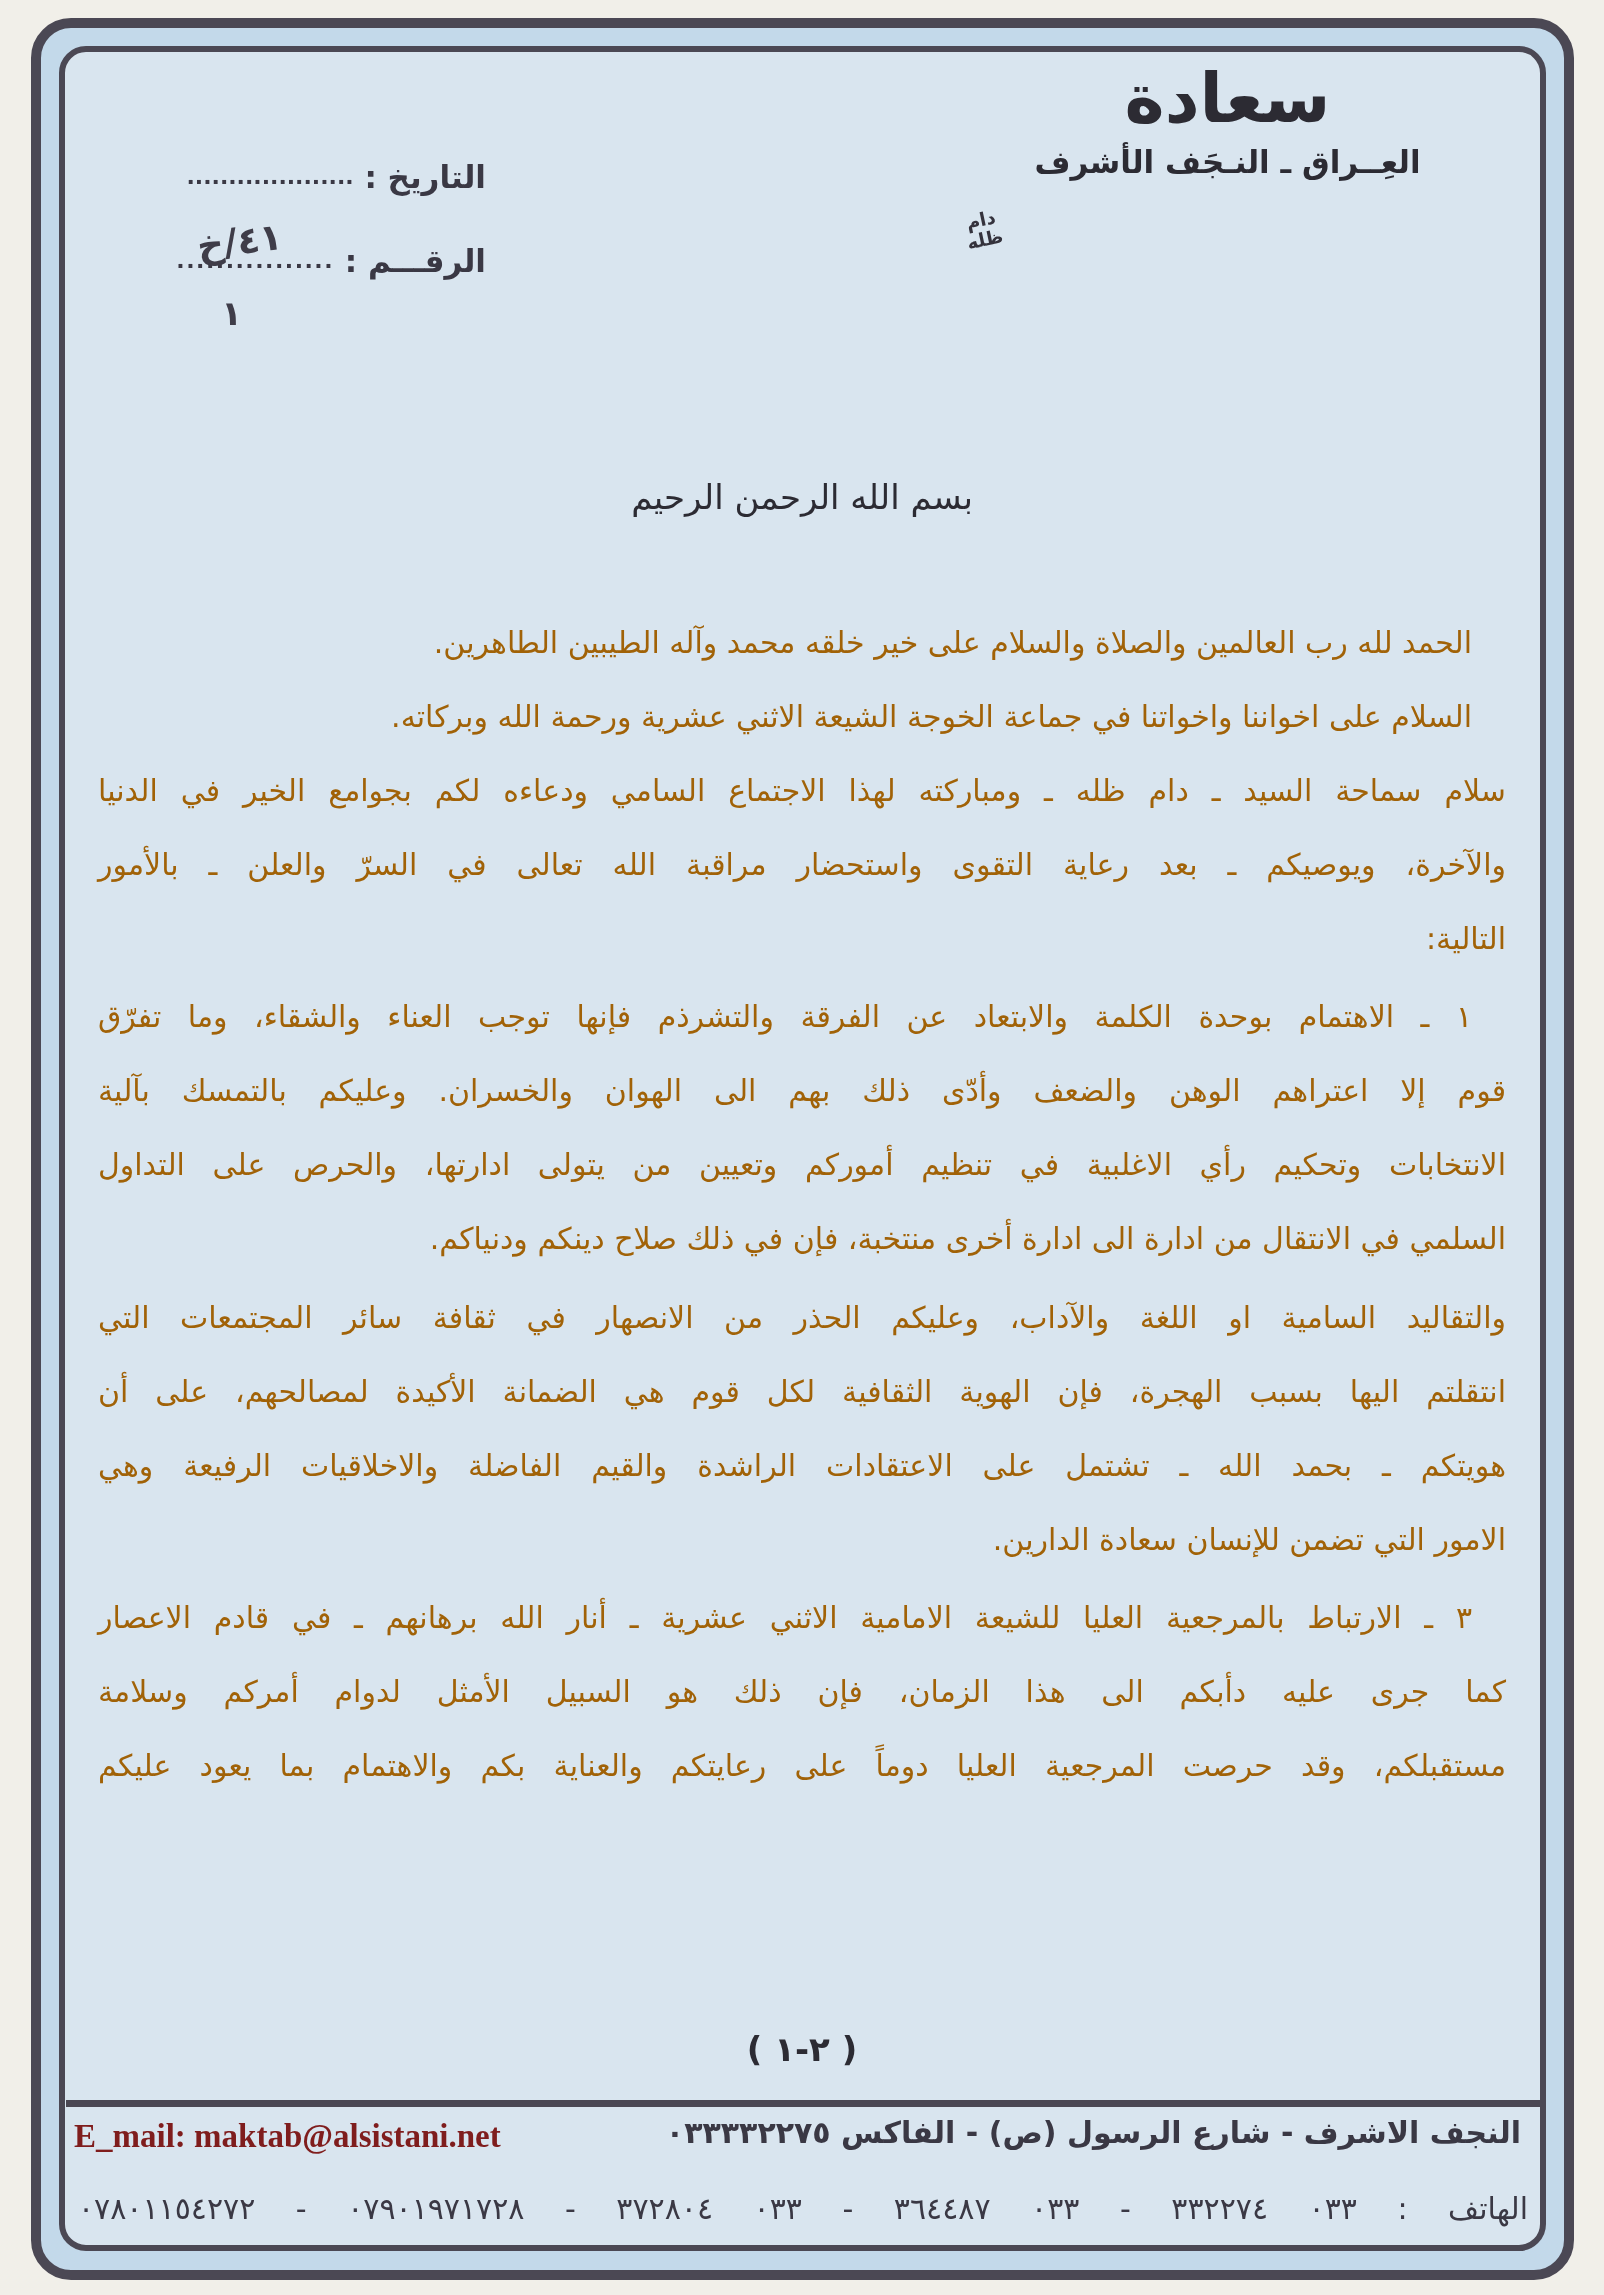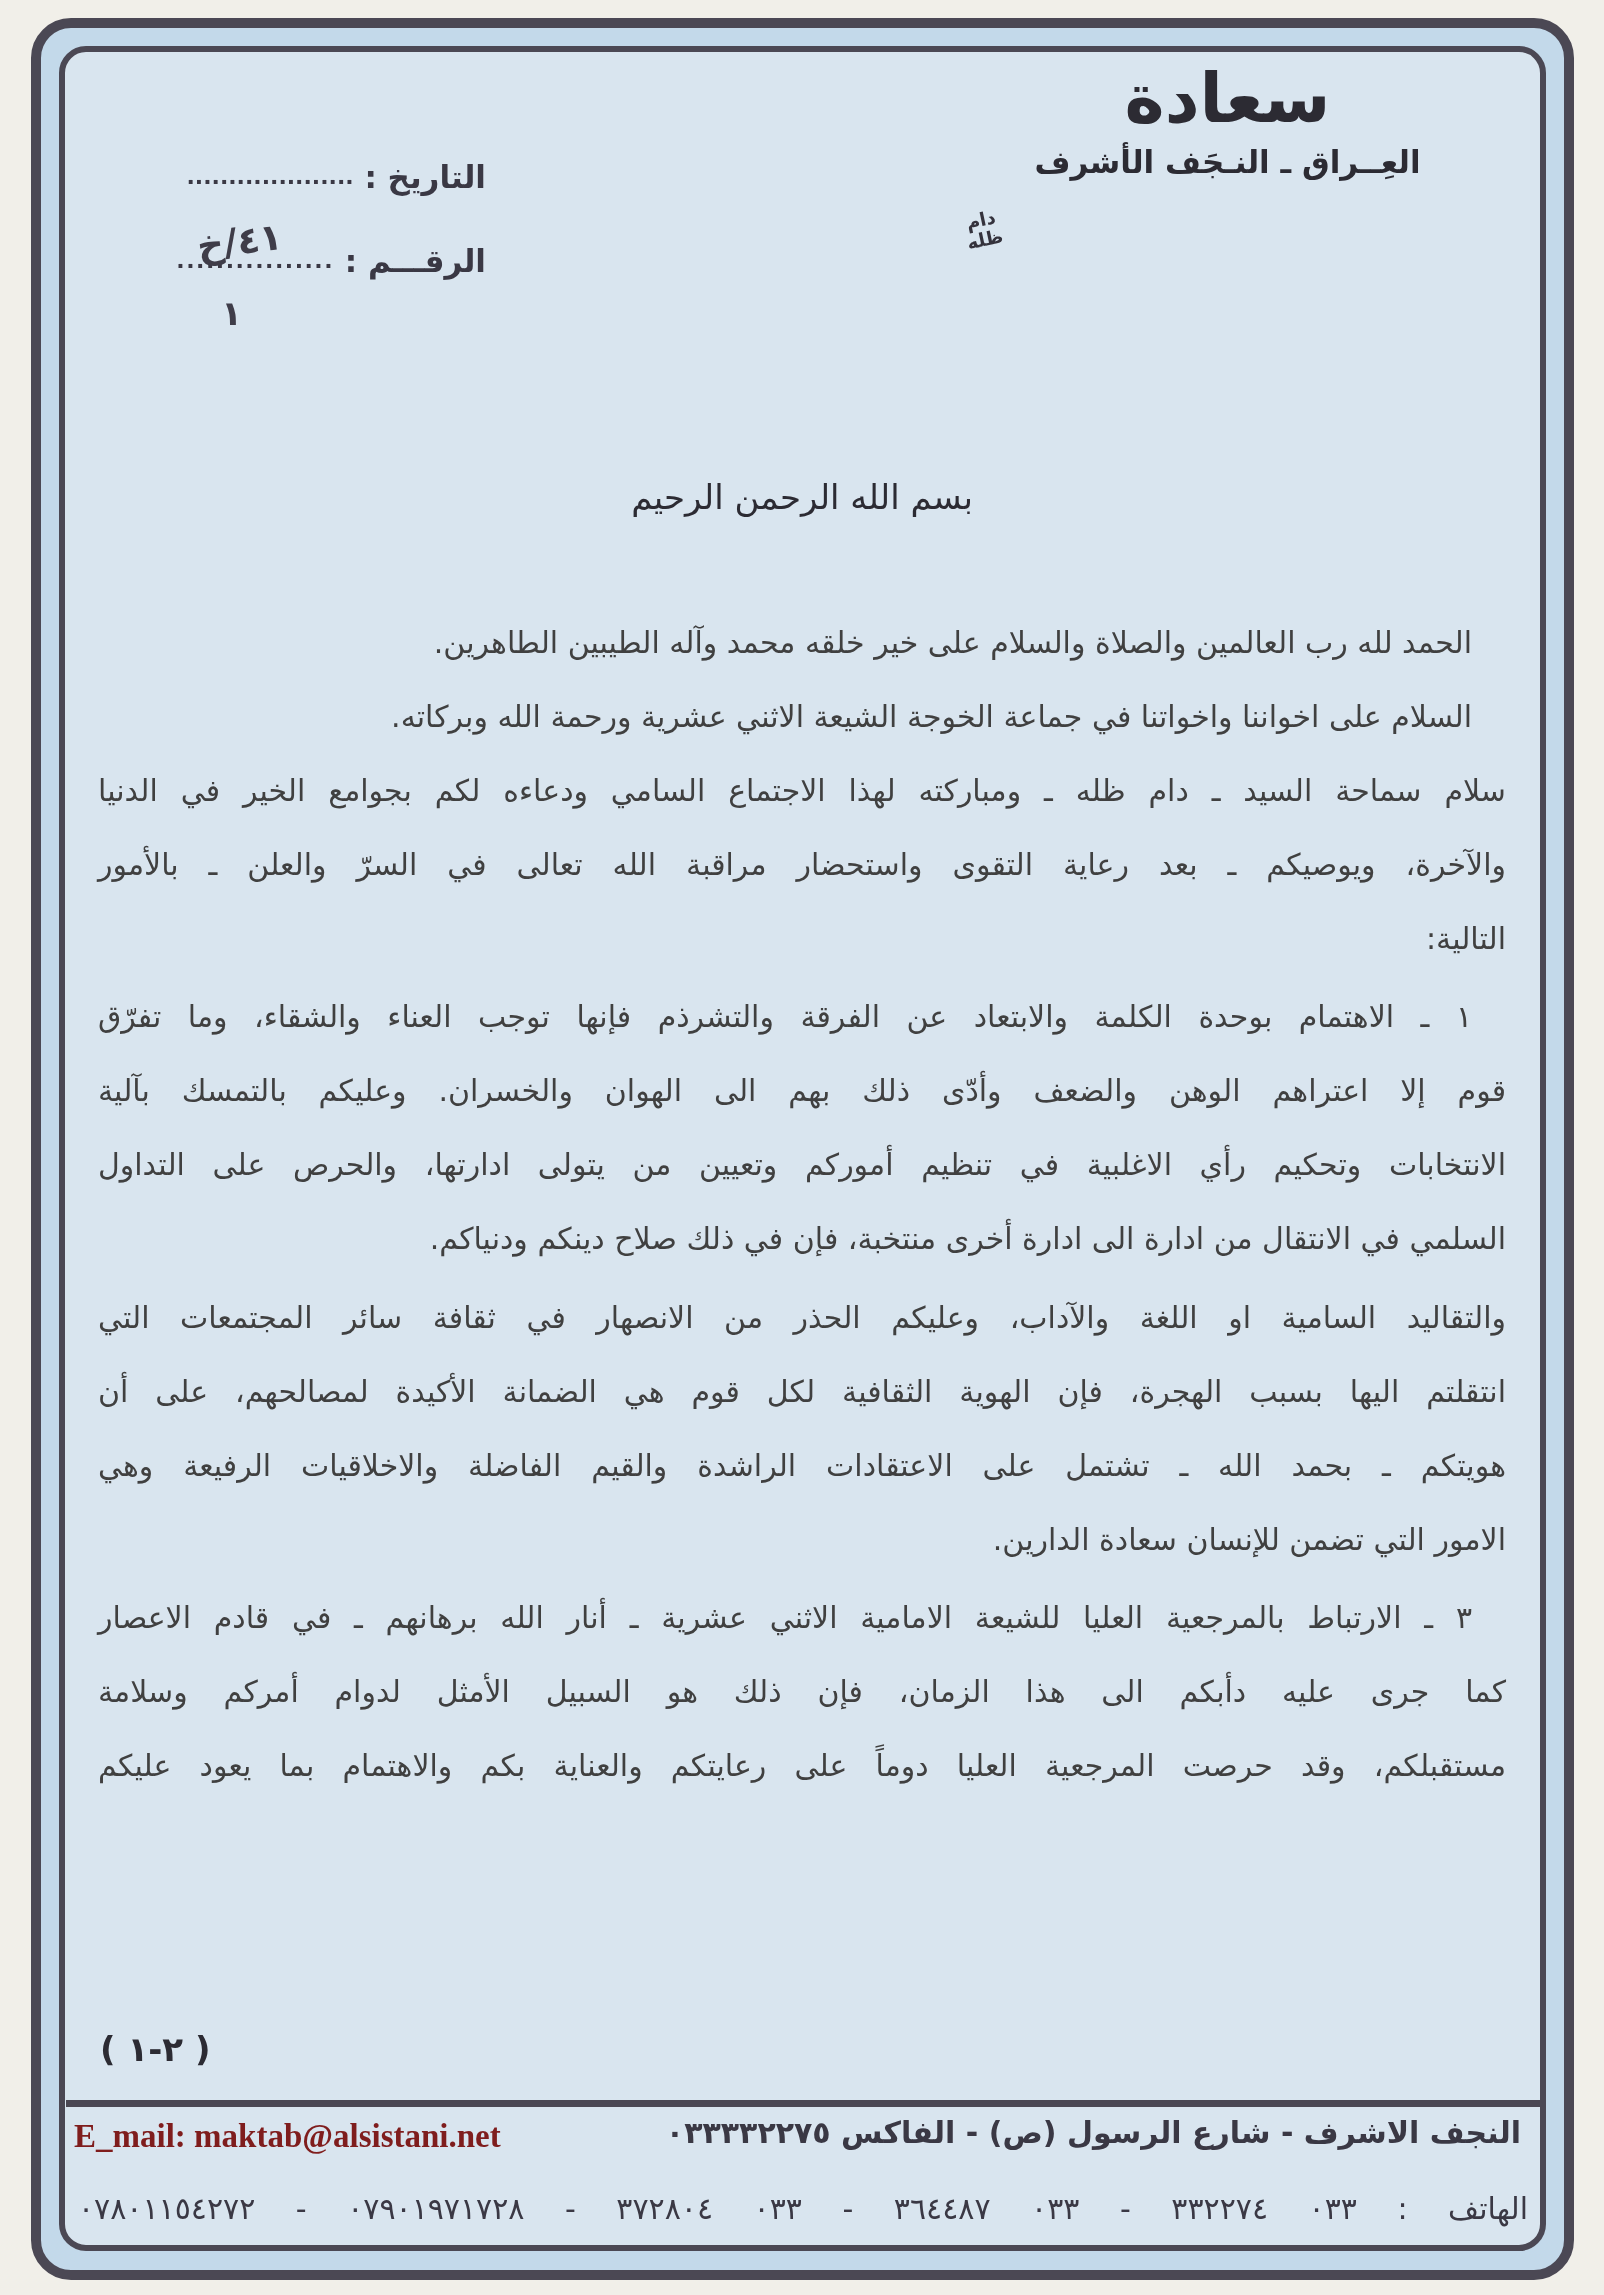--- a/index.html
+++ b/index.html
@@ -51,33 +51,33 @@
     position:absolute;top:139px;right:244px;
     font-size:34px;font-weight:bold;color:#3f3d49;
   }
   
   .basmala{
     position:absolute;top:477px;left:100px;width:1404px;
     text-align:center;font-size:34px;font-weight:500;direction:rtl;color:#2c2b33;
   }
   .letter-body{
     position:absolute;left:98px;top:606px;width:1408px;
-    direction:rtl;font-size:30px;color:#404040;
+    direction:rtl;font-size:30px;color:#a16207;
   }
   .para{margin:0;}
   .para.item{margin-top:4.4px;}
   .bline{
     line-height:74px;
     text-align:justify;text-align-last:justify;-moz-text-align-last:justify;
   }
   .bline.first{text-indent:34px;}
   .bline.end{text-align-last:right;-moz-text-align-last:right;}
   .page-indicator{
     position:absolute;top:2029px;left:100px;width:1404px;
-    text-align:left;font-size:34px;font-weight:bold;direction:rtl;color:#2c2b33;
+    text-align:center;font-size:34px;font-weight:bold;direction:rtl;color:#2c2b33;
   }
   
   .footer-rule{
     position:absolute;left:66px;top:2100px;width:1474px;height:7.4px;
     background:#4b4854;
   }
   .footer-email{
     position:absolute;left:74px;top:2118px;
     font-family:"Liberation Serif", serif;
     font-size:33px;font-weight:bold;color:#7f1d1d;direction:ltr;

